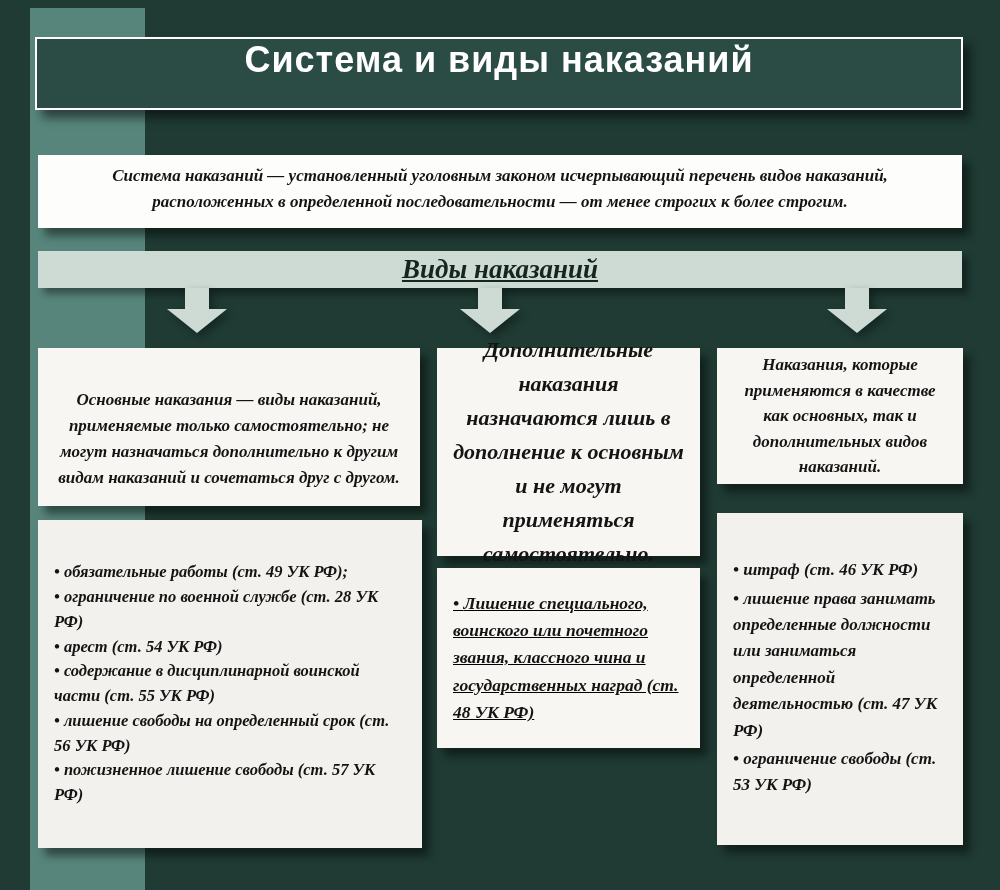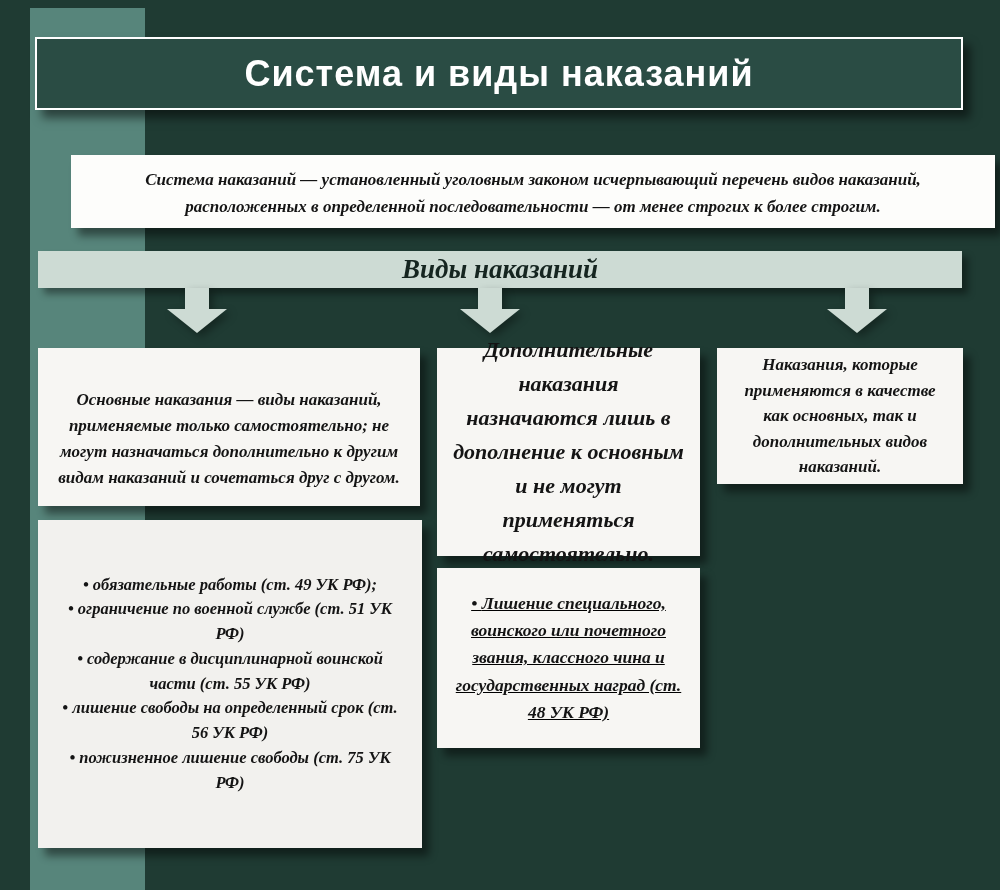--- a/index.html
+++ b/index.html
@@ -26,54 +26,53 @@
   .stripe{
     position:absolute;left:30px;top:8px;width:115px;height:882px;
     background:var(--stripe,#57857b);
   }
 
   .title-box{
     position:absolute;left:35px;top:37px;width:928px;height:73px;
     background:var(--title-box,#2a4c44);
     border:2px solid #ffffff;
     box-shadow:7px 8px 9px rgba(0,0,0,0.5);
-    display:flex;align-items:center;justify-content:center;
+    display:flex;align-items:flex-start;justify-content:center;
   }
   .title-box h1{
     color:var(--title-text,#fff);
     font-family:"Liberation Sans", sans-serif;
     font-weight:700;
     font-size:36px;
     letter-spacing:1px;
   }
 
   .definition-box{
     position:absolute;left:38px;top:155px;width:924px;height:73px;
     background:#fdfdfb;
     box-shadow:7px 8px 8px rgba(0,0,0,0.45);
-    display:flex;align-items:flex-end;justify-content:center;
+    display:flex;align-items:flex-start;justify-content:center;
     padding:8px 26px;
-    margin-left:33px;
   }
   .definition-box p{
     font-weight:bold;font-style:italic;
     font-size:17px;line-height:1.55;
     color:var(--text-dark,#141414);
     text-align:center;
   }
 
   .banner{
     position:absolute;left:38px;top:251px;width:924px;height:37px;
     background:var(--banner,#cddbd4);
     box-shadow:6px 6px 7px rgba(0,0,0,0.4);
     display:flex;align-items:center;justify-content:center;
   }
   .banner span{
     font-weight:bold;font-style:italic;
-    font-size:27px;color:#152520;
+    font-size:27px;color:#152520;text-decoration:underline;
   }
 
   .arrow{position:absolute;top:288px;width:60px;display:flex;flex-direction:column;align-items:center;filter:drop-shadow(4px 4px 4px rgba(0,0,0,0.35));}
   .arrow .stem{width:24px;height:21px;background:var(--banner,#cddbd4);}
   .arrow .head{width:0;height:0;border-left:30px solid transparent;border-right:30px solid transparent;border-top:24px solid var(--banner,#cddbd4);}
   .arrow-left{left:167px;}
   .arrow-middle{left:460px;}
   .arrow-right{left:827px;}
 
   .white-box{
@@ -97,21 +96,20 @@
   .col2-header p{font-size:22px;line-height:1.55;}
   .col2-list{left:437px;top:568px;width:263px;height:180px;text-decoration:underline;}
   .col3-header{left:717px;top:348px;width:246px;height:136px;}
   .col3-header p{font-size:17px;line-height:1.5;}
   .col3-list{left:717px;top:513px;width:246px;height:332px;background:var(--box-alt,#f2f1ee);}
 
   .item-list{list-style:none;width:100%;}
   .item-list li{
     font-weight:bold;font-style:italic;
     color:var(--text-dark,#141414);
-    text-align:center;
   }
   .item-list li::before{content:"• ";}
   .col1-list .item-list li{font-size:16.5px;line-height:1.5;}
   .col2-list .item-list li{font-size:17.5px;line-height:1.55;}
   .col3-list .item-list li{font-size:17px;line-height:1.55;margin-bottom:2px;}
 </style>
 </head>
 <body>
 
 <div class="canvas">
@@ -143,35 +141,43 @@
     <div class="head"></div>
   </div>
 
   <div class="white-box col1-header">
     <p>Основные наказания — виды наказаний, применяемые только самостоятельно; не могут назначаться дополнительно к другим видам наказаний и сочетаться друг с другом.</p>
   </div>
 
   <div class="white-box col1-list">
     <ul class="item-list">
       <li>обязательные работы (ст. 49 УК РФ);</li>
-      <li>ограничение по военной службе (ст. 51 УК РФ)</li>
+      <li>ограничение по военной службе (ст. 28 УК РФ)</li>
+      <li>арест (ст. 54 УК РФ)</li>
       <li>содержание в дисциплинарной воинской части (ст. 55 УК РФ)</li>
       <li>лишение свободы на определенный срок (ст. 56 УК РФ)</li>
-      <li>пожизненное лишение свободы (ст. 75 УК РФ)</li>
+      <li>пожизненное лишение свободы (ст. 57 УК РФ)</li>
     </ul>
   </div>
 
   <div class="white-box col2-header">
     <p>Дополнительные наказания назначаются лишь в дополнение к основным и не могут применяться самостоятельно.</p>
   </div>
 
   <div class="white-box col2-list">
     <ul class="item-list">
       <li>Лишение специального, воинского или почетного звания, классного чина и государственных наград (ст. 48 УК РФ)</li>
     </ul>
   </div>
 
   <div class="white-box col3-header">
     <p>Наказания, которые применяются в качестве как основных, так и дополнительных видов наказаний.</p>
   </div>
 
+  <div class="white-box col3-list">
+    <ul class="item-list">
+      <li>штраф (ст. 46 УК РФ)</li>
+      <li>лишение права занимать определенные должности или заниматься определенной деятельностью (ст. 47 УК РФ)</li>
+      <li>ограничение свободы (ст. 53 УК РФ)</li>
+    </ul>
+  </div>
 
 </div>
 
 </body></html>

